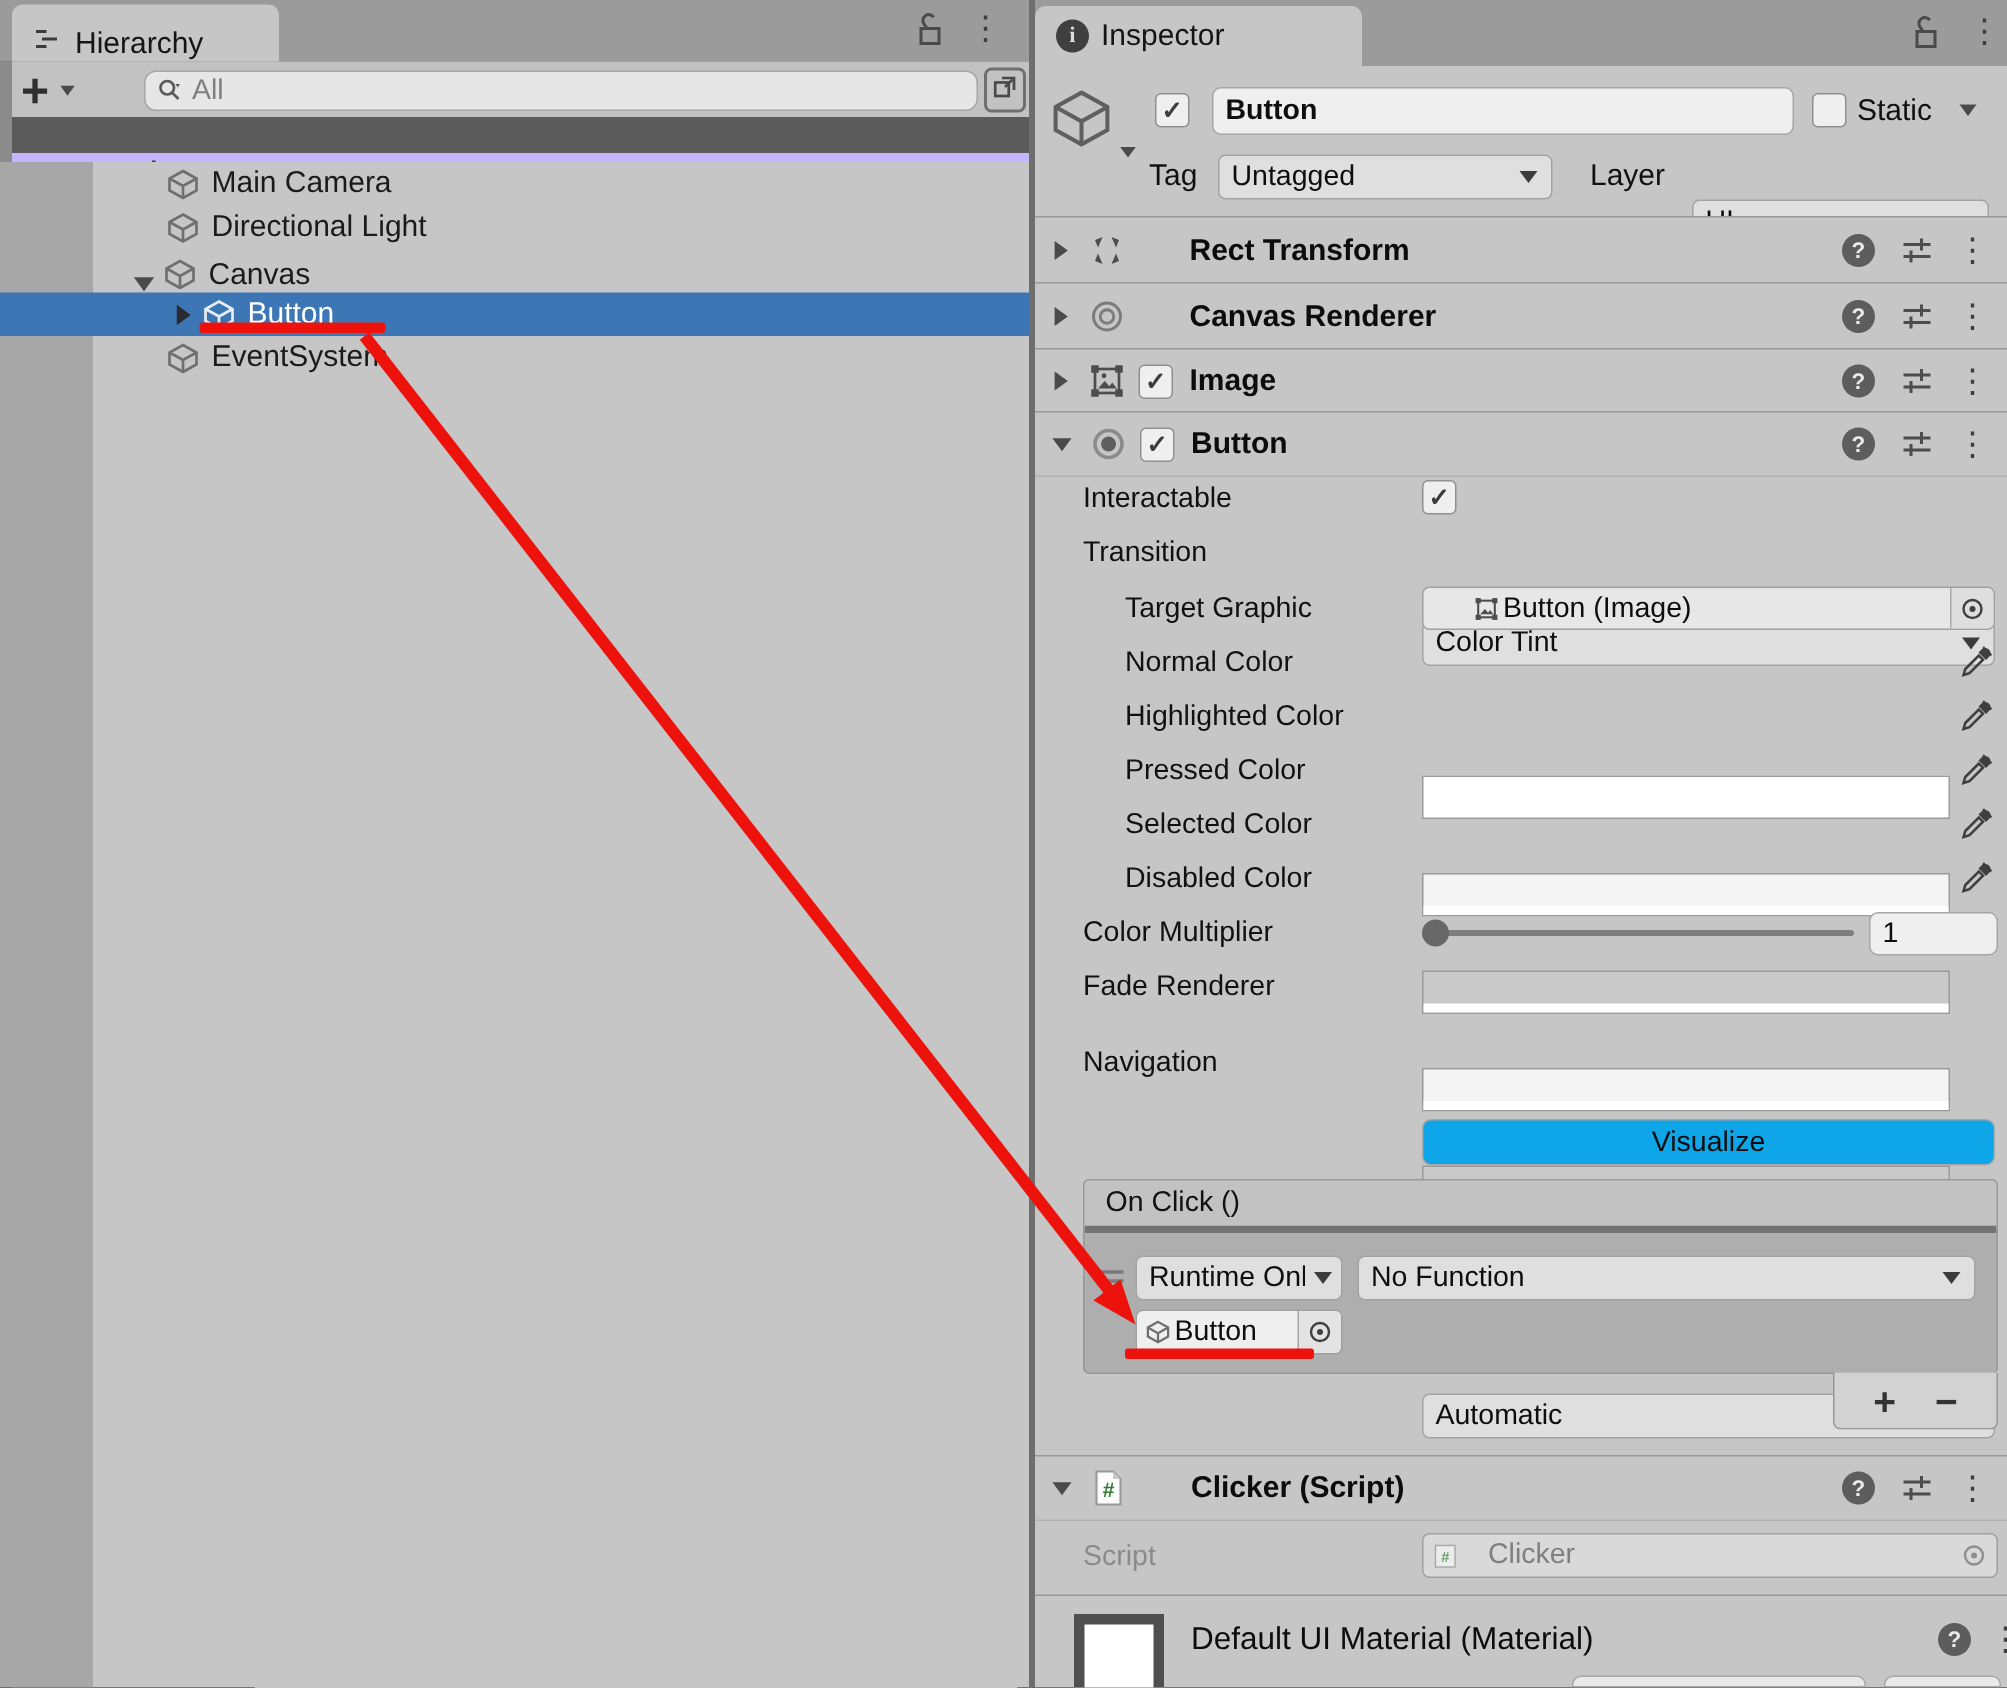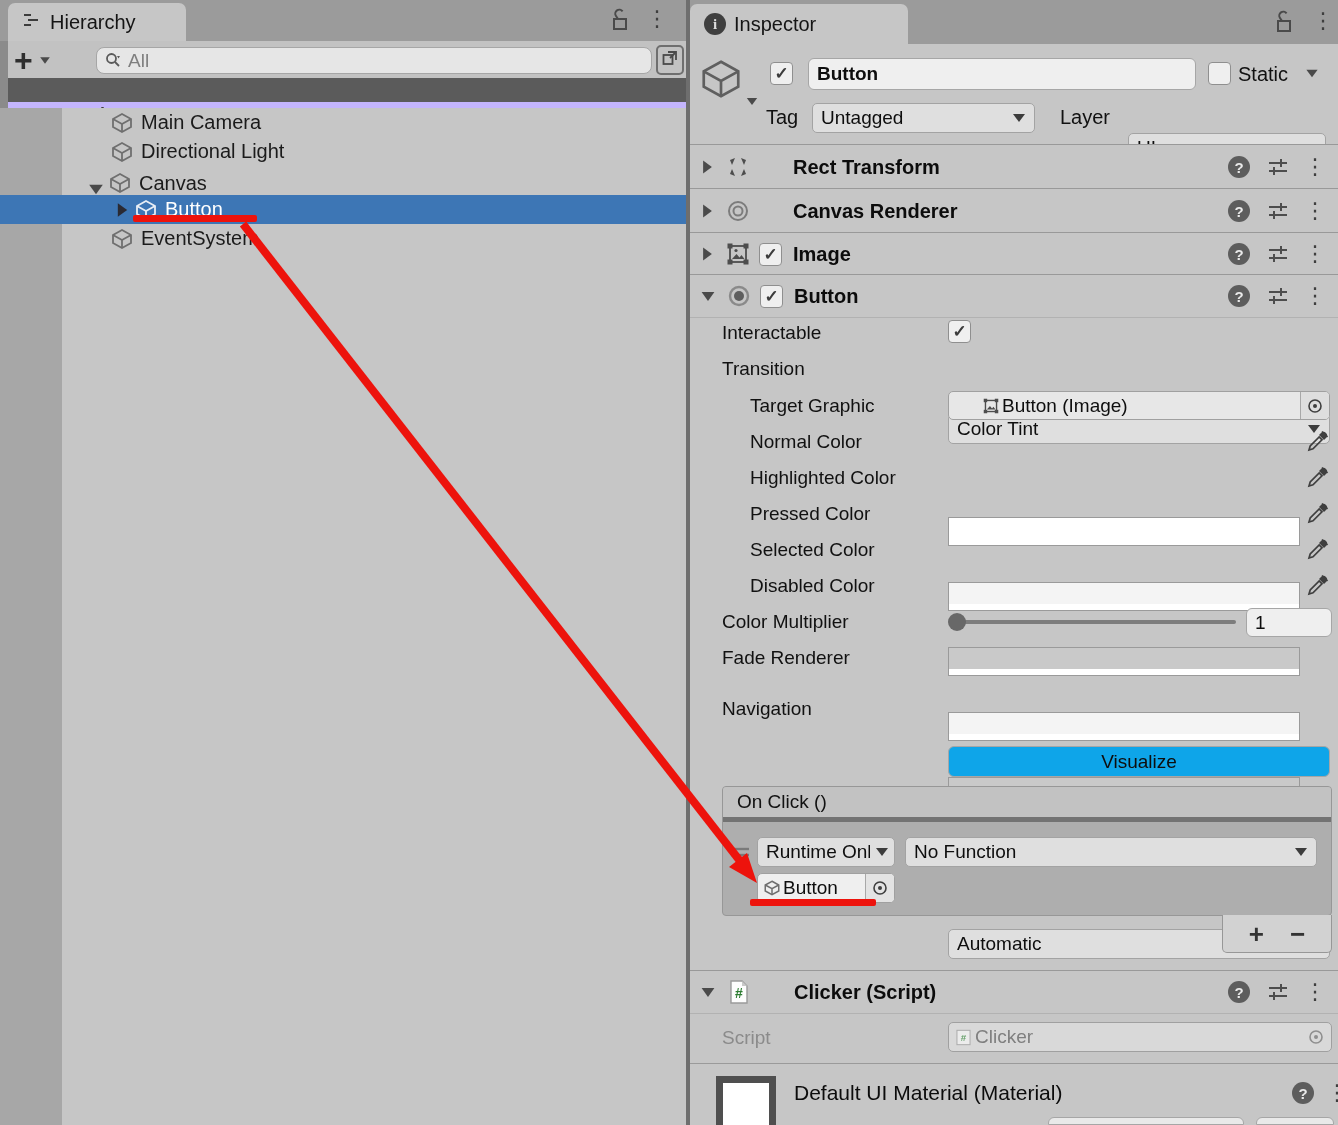--- a/index.html
+++ b/index.html
@@ -39,21 +39,21 @@
   .eventbox{border:1px solid #979797;border-radius:4px;background:#aeaeae;box-sizing:border-box;}
   .annot{pointer-events:none;}
 </style>
 </head>
 <body>
 
 <div id="stage">
 
   <div class="abs" style="left:0;top:0;width:688px;height:1125px;">
     <div class="abs tabbar" style="left:0;top:0;width:688px;height:41px;"></div>
-    <div class="abs tab" style="left:8px;top:3px;width:150px;height:38px;">
+    <div class="abs tab" style="left:8px;top:3px;width:150px;height:38px;align-items:flex-end;">
       <span>
         <svg width="20" height="20" viewBox="0 0 20 20">
             <g stroke="#3c3c3c" stroke-width="2">
               <line x1="2" y1="5" x2="9" y2="5"></line>
               <line x1="6" y1="10" x2="16" y2="10"></line>
               <line x1="2" y1="15" x2="9" y2="15"></line>
             </g>
           </svg>
       </span>
       <span class="tabtitle">Hierarchy</span>
@@ -484,21 +484,21 @@
       <span class="kebab" style="margin-left:14px;margin-right:12px;">⋮</span>
     </div>
     <span class="abs lbl dimlbl" style="left:32px;top:1027px;">Script</span>
     <div class="abs objfld" style="left:258px;top:1022px;width:384px;height:30px;background:#d9d9d9;color:#7f7f7f;">
       <span style="margin-left:6px;display:flex;">
         <svg width="17" height="17" viewBox="0 0 26 26">
             <rect x="3" y="2" width="20" height="22" fill="#ececec" stroke="#aaa" stroke-width="1.5"></rect>
             <text x="13" y="19" text-anchor="middle" font-size="15" font-weight="bold" fill="#66a06a" font-family="'Liberation Sans',sans-serif">#</text>
           </svg>
       </span>
-      <span style="margin-left:3px;">Clicker</span>
+      <span style="margin-left:20px;">Clicker</span>
       <span style="margin-left:auto;margin-right:6px;display:flex;">
         <svg width="18" height="18" viewBox="0 0 18 18">
             <circle cx="9" cy="9" r="6" fill="none" stroke="#8f8f8f" stroke-width="1.6"></circle>
             <circle cx="9" cy="9" r="2" fill="#8f8f8f"></circle>
           </svg>
       </span>
     </div>
 
     <div class="abs sep" style="left:0;top:1063px;width:648px;"></div>
     <div class="abs" style="left:26px;top:1076px;width:60px;height:60px;background:#ffffff;border:7px solid #4f4f4f;box-sizing:border-box;"></div>

